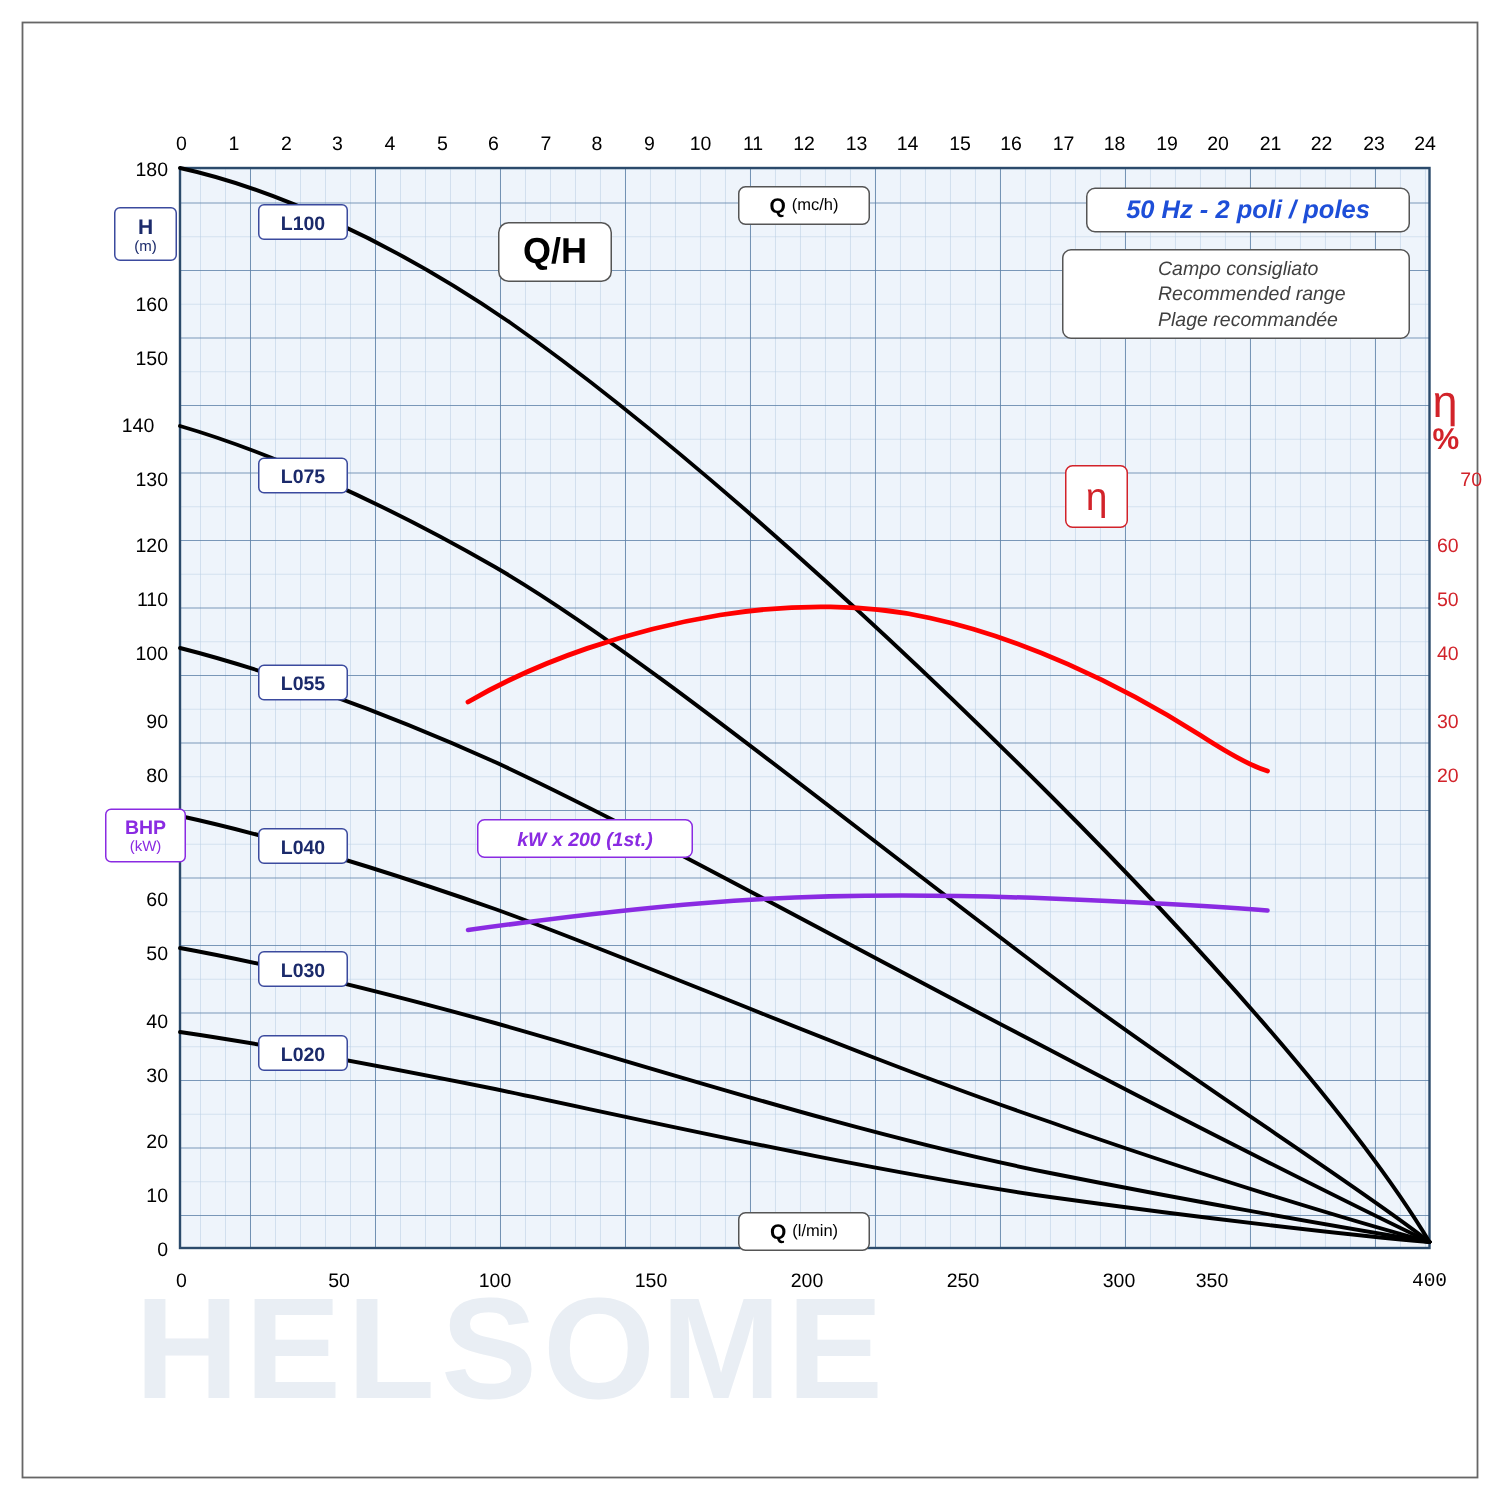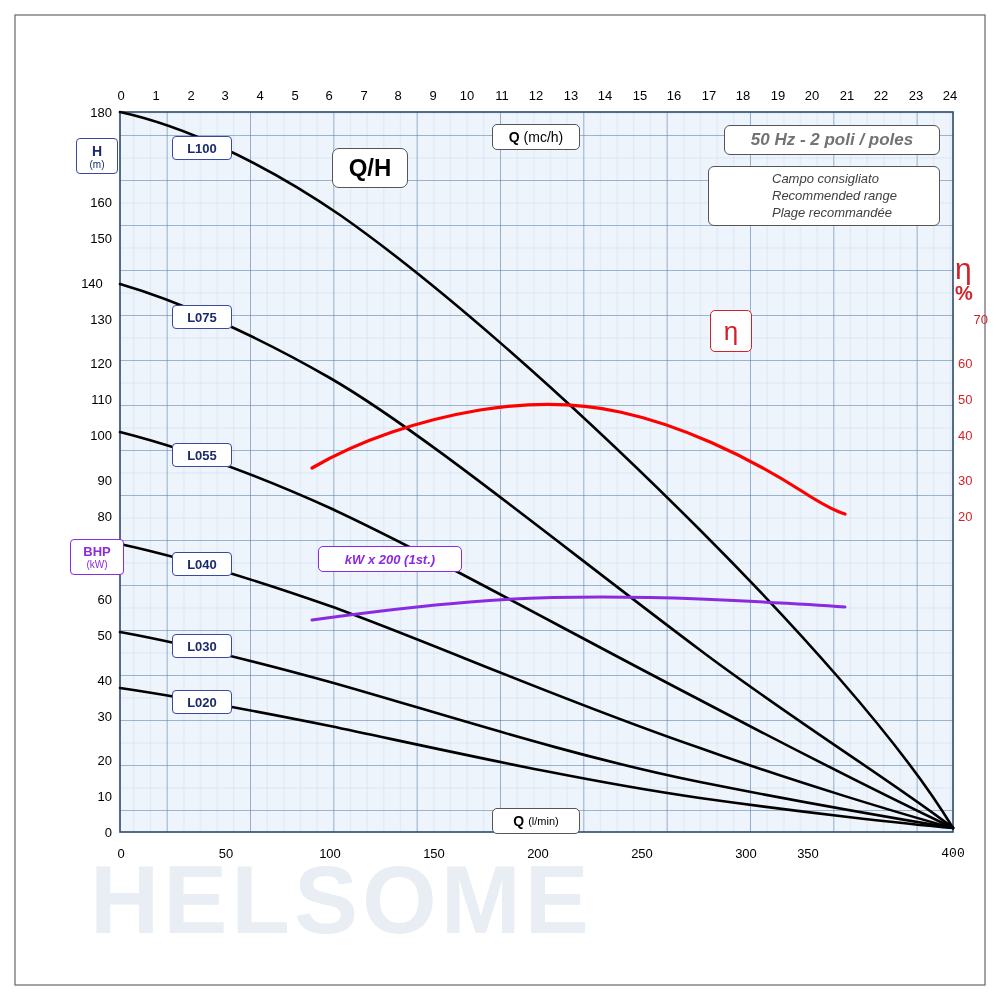--- a/index.html
+++ b/index.html
@@ -30,21 +30,21 @@
        font-size:13px;font-weight:bold;font-style:italic;}
 
   .box-red{position:absolute;border:1px solid #d2232a;background:#ffffff;border-radius:5px;
        display:flex;align-items:center;justify-content:center;color:#d2232a;}
 
   .legend{position:absolute;border:1px solid #555;background:#ffffff;border-radius:6px;}
   .legend-txt{position:absolute;font-size:13px;font-style:italic;color:#404040;line-height:17px;}
 
   .freq{position:absolute;border:1px solid #555;background:#ffffff;border-radius:6px;
         display:flex;align-items:center;justify-content:center;
-        font-size:17px;font-style:italic;font-weight:bold;color:#737373;}
+        font-size:17px;font-style:italic;font-weight:bold;color:#1d4ed8;}
 
   .qh{position:absolute;border:1.5px solid #555;background:#ffffff;border-radius:7px;
       display:flex;align-items:center;justify-content:center;
       font-size:24px;font-weight:bold;color:#000;}
 
   .eta-big{position:absolute;color:#d2232a;font-size:30px;}
   .eta-pct{position:absolute;color:#d2232a;font-size:20px;font-weight:bold;}
 </style>
 </head>
 <body>
@@ -160,21 +160,21 @@
 
   <div class="box" style="left:172px;top:136px;width:58px;height:22px;">L100</div>
   <div class="box" style="left:172px;top:305px;width:58px;height:22px;">L075</div>
   <div class="box" style="left:172px;top:443px;width:58px;height:22px;">L055</div>
   <div class="box" style="left:172px;top:552px;width:58px;height:22px;">L040</div>
   <div class="box" style="left:172px;top:634px;width:58px;height:22px;">L030</div>
   <div class="box" style="left:172px;top:690px;width:58px;height:22px;">L020</div>
 
   <div class="box-black" style="left:492px;top:124px;width:86px;height:24px;">
     <span style="font-size:14px;font-weight:bold;margin-right:4px;">Q</span>
-    <span style="font-size:14px;">(mc/h)</span>
+    <span style="font-size:11px;">(mc/h)</span>
   </div>
 
   <div class="box-black" style="left:492px;top:808px;width:86px;height:24px;">
     <span style="font-size:14px;font-weight:bold;margin-right:4px;">Q</span>
     <span style="font-size:11px;">(l/min)</span>
   </div>
 
   <div class="qh" style="left:332px;top:148px;width:74px;height:38px;">Q/H</div>
 
   <div class="freq" style="left:724px;top:125px;width:214px;height:28px;">50 Hz - 2 poli / poles</div>

